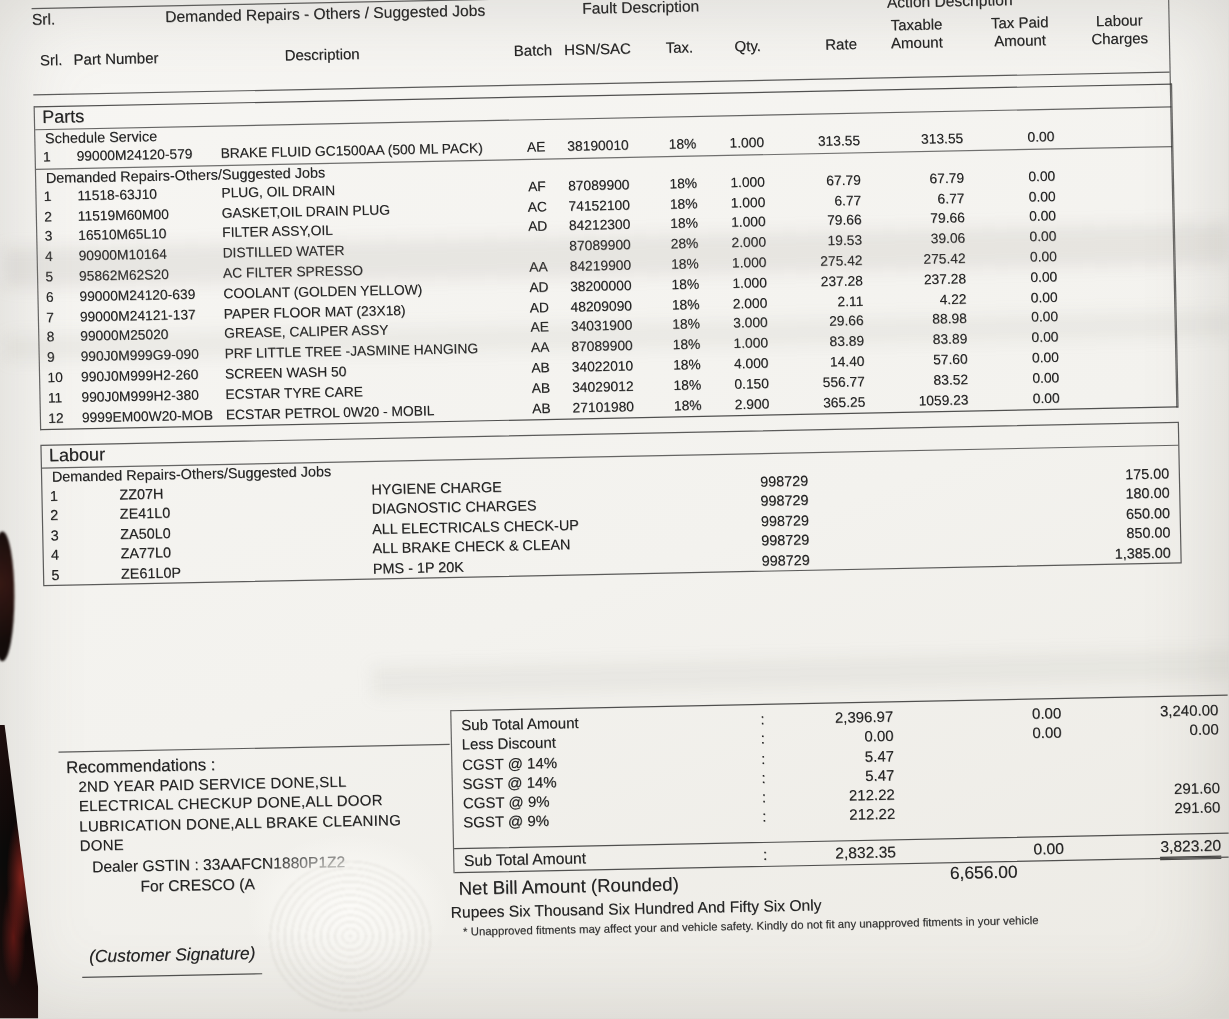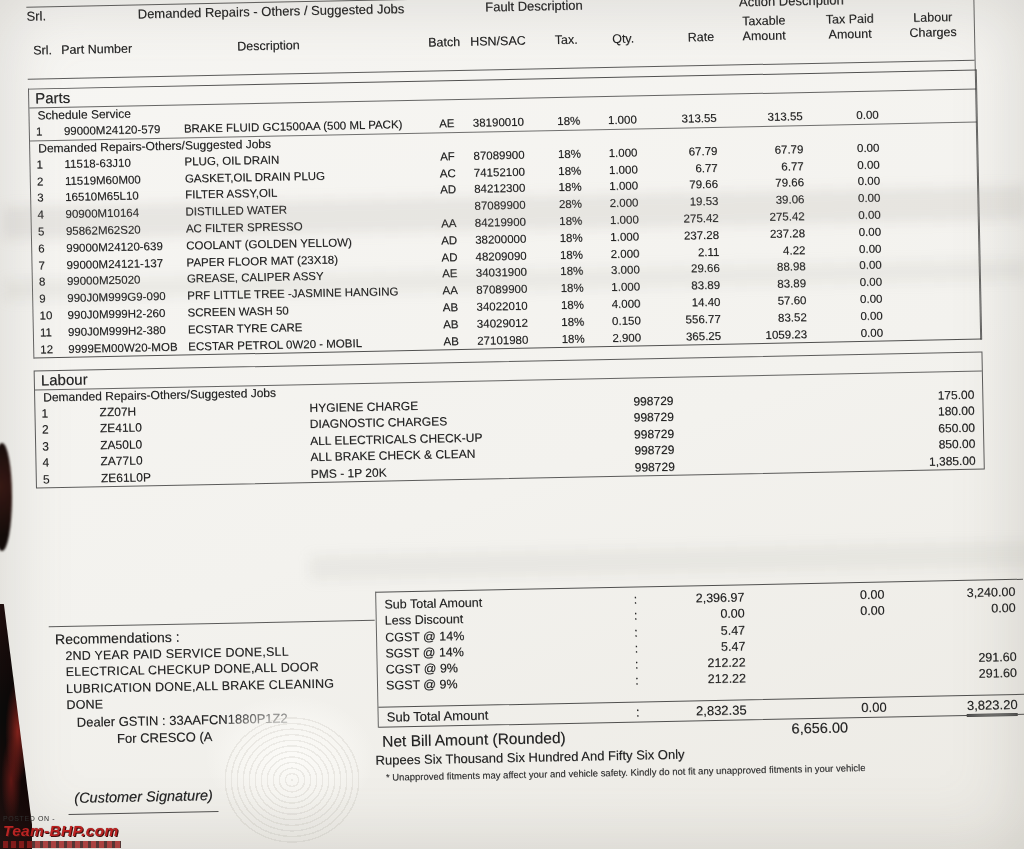--- a/index.html
+++ b/index.html
@@ -440,18 +440,13 @@
     <div class="shade" style="left:0;top:205px;width:1024px;height:34px;background:rgba(150,145,138,.14);"></div>
     <div class="shade" style="left:0;top:278px;width:1024px;height:22px;background:rgba(150,145,138,.10);"></div>
     <div class="shade" style="left:300px;top:560px;width:724px;height:26px;background:rgba(150,145,138,.10);"></div>
   </div>
 
   <div class="smudge"></div>
   <div class="fingerprint"></div>
   <div class="blob-mid"></div>
   <div class="blob-bottom"></div>
 
-  <div class="watermark">
-    <div class="wm-posted">POSTED ON -</div>
-    <div class="wm-brand">Team-BHP.com</div>
-    <div class="wm-strip"></div>
-  </div>
 </div>
 
 </body></html>

